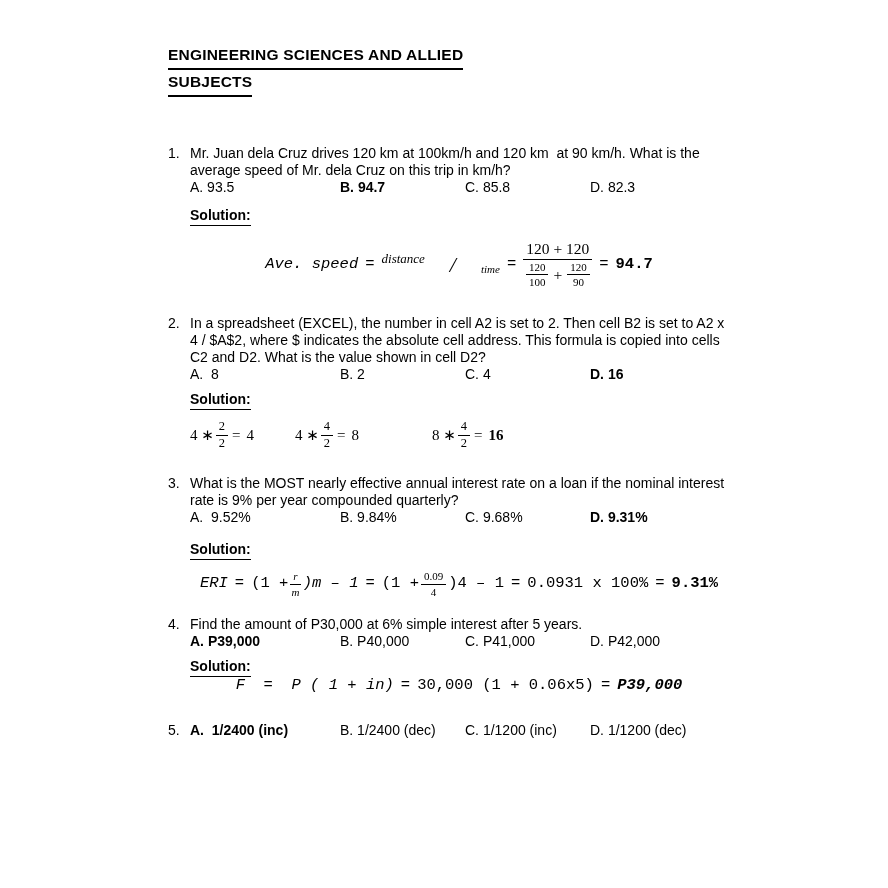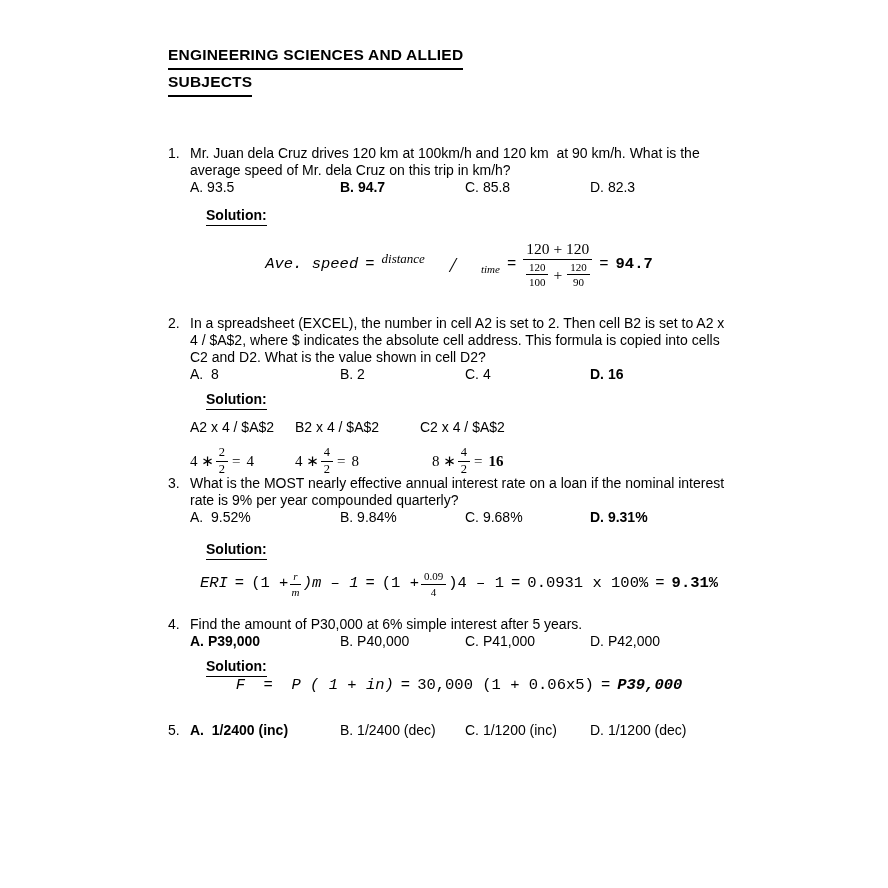--- a/index.html
+++ b/index.html
@@ -9,21 +9,21 @@
   
   .title-line{display:block;line-height:24px;}
   .title-line span{display:inline-block;font-weight:bold;font-size:15.5px;
         border-bottom:2px solid #000;padding-bottom:1px;letter-spacing:.2px;}
   
   .qrow{display:flex;}
   .qnum{width:22px;flex:0 0 22px;}
   .qbody{width:538px;}
   .qtext{white-space:pre-wrap;}
   .opts{display:grid;grid-template-columns:150px 125px 125px 1fr;white-space:pre;}
-  .sol{margin-top:11px;margin-left:16px;}
+  .sol{margin-top:11px;}
   .sol span{display:inline-block;font-weight:bold;border-bottom:1.5px solid #000;padding-bottom:1px;}
   .sol.tight{margin-top:8px;}
   .sol.wide{margin-top:15px;}
   .bold{font-weight:bold;}
   
   .math-row{display:flex;align-items:center;justify-content:center;
         font-family:"Liberation Serif",serif;font-size:15.5px;line-height:1.15;}
   .m{font-family:Liberation Mono, monospace;}
   .i{font-style:italic;}
   .eq{margin:0 7px;}
@@ -104,25 +104,20 @@
       <div class="qnum">2.</div>
       <div class="qbody">
         <div class="qtext">In a spreadsheet (EXCEL), the number in cell A2 is set to 2. Then cell B2 is set to A2 x 4 / $A$2, where $ indicates the absolute cell address. This formula is copied into cells C2 and D2. What is the value shown in cell D2?</div>
         <div class="opts">
           <span>A.  8</span>
           <span>B. 2</span>
           <span>C. 4</span>
           <span class="bold">D. 16</span>
         </div>
         <div class="sol tight"><span>Solution:</span></div>
-        <div class="work-headers">
-          <span>A2 x 4 / $A$2</span>
-          <span>B2 x 4 / $A$2</span>
-          <span>C2 x 4 / $A$2</span>
-        </div>
         <div class="work-calcs">
           <span class="calc">
             <span>4 ∗</span>
             <span class="frac">
                 <span class="fnum">2</span>
                 <span class="fden">2</span>
               </span>
             <span class="ceq">=</span>
             <span>4</span>
           </span>

